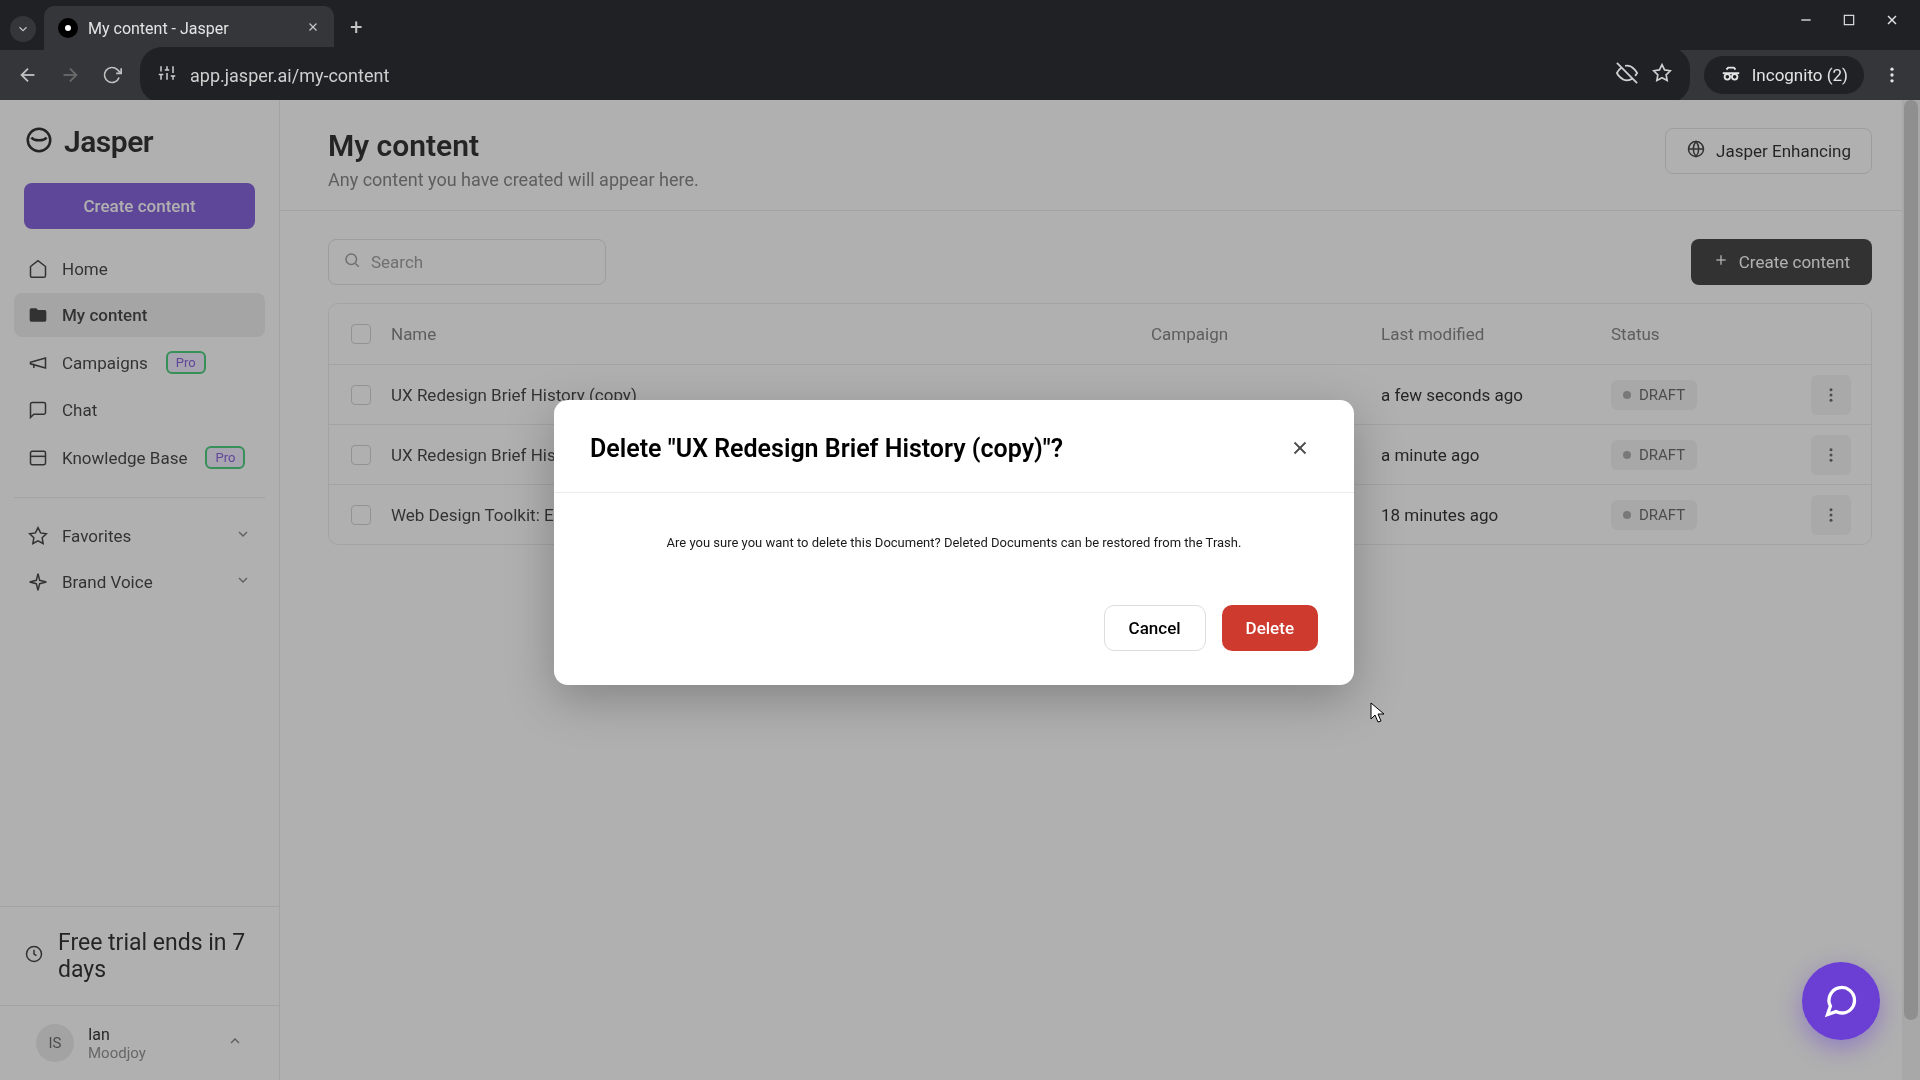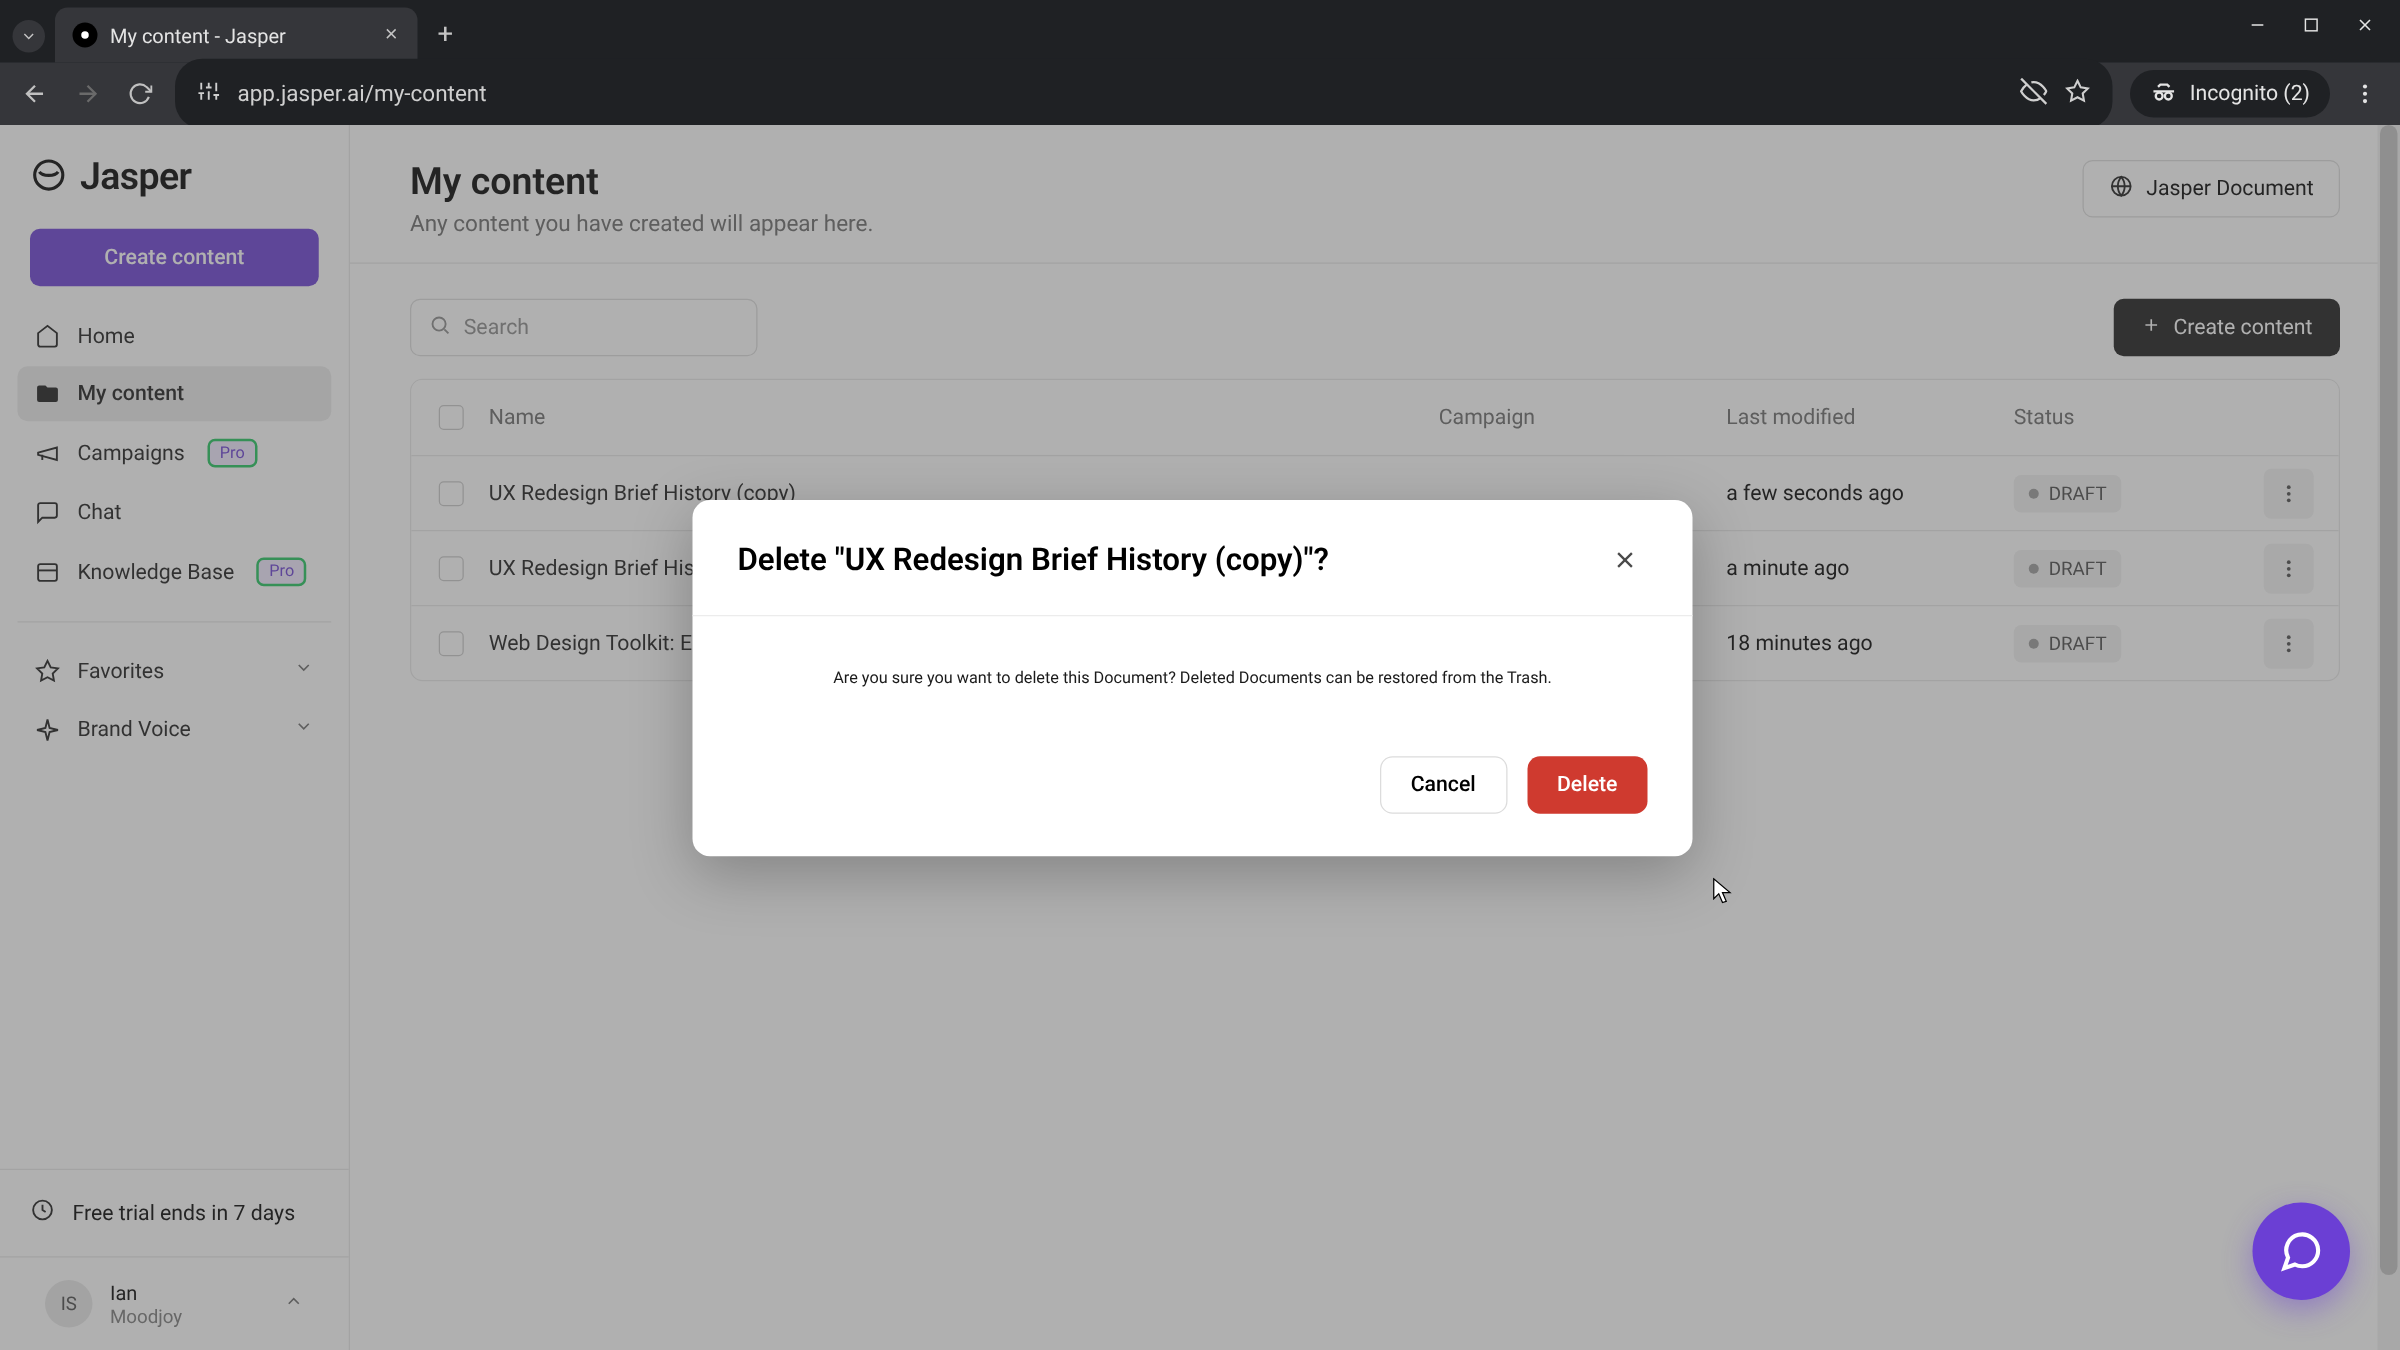--- a/index.html
+++ b/index.html
@@ -31,21 +31,21 @@
   .logo-text { font-size: 30px; font-weight: 600; letter-spacing: -0.5px; }
   .create-btn { margin: 6px 24px 18px; background: #6b3fd4; color: #fff; border: none; border-radius: 8px; height: 46px; font-size: 17px; font-weight: 500; }
   .nav-list { display: flex; flex-direction: column; padding: 0 14px; gap: 2px; }
   .nav-item { display: flex; align-items: center; gap: 14px; padding: 12px 14px; border-radius: 8px; font-size: 17px; color: #1a1a1a; }
   .nav-item.active { background: #ececec; font-weight: 500; }
   .nav-icon { width: 20px; height: 20px; display:flex; align-items:center; justify-content:center; color:#1a1a1a; }
   .pro-badge { font-size: 13px; background: #f1eaff; color: #6b3fd4; border: 2px solid #22c55e; border-radius: 6px; padding: 2px 8px; margin-left: 4px; }
   .nav-item .chev { margin-left: auto; color: #6a6a6a; }
   .nav-divider { height: 1px; background: #e8e8e8; margin: 14px 0; }
   .sidebar-spacer { flex: 1; }
-  .trial-box { border-top: 1px solid #e8e8e8; padding: 22px 24px; display:flex; align-items:center; gap: 14px; font-size: 17px; }
+  .trial-box { border-top: 1px solid #e8e8e8; padding: 22px 24px; display:flex; align-items:center; gap: 14px; font-size: 23px; }
   .user-box { border-top: 1px solid #e8e8e8; padding: 18px 36px; display:flex; align-items:center; gap: 14px; }
   .avatar { width: 38px; height: 38px; border-radius: 50%; background: #e8e8e8; display:flex; align-items:center; justify-content:center; font-size: 15px; color:#4a4a4a; }
   .user-meta { display:flex; flex-direction:column; }
   .user-name { font-size: 16px; }
   .user-org { font-size: 15px; color: #7a7a7a; }
   .user-chev { margin-left: auto; color:#6a6a6a; }
 
   .main { flex: 1; display: flex; flex-direction: column; }
   .main-header { padding: 28px 48px 20px; display:flex; align-items:flex-start; }
   .main-title { font-size: 30px; font-weight: 600; }
@@ -292,21 +292,21 @@
       <div>
         <div class="main-title">My content</div>
         <div class="main-sub">Any content you have created will appear here.</div>
       </div>
       <button class="community-btn">
         <span><svg width="20" height="20" viewBox="0 0 24 24" fill="none" stroke="#1a1a1a" stroke-width="1.8">
               <circle cx="12" cy="12" r="9"></circle>
               <line x1="3" y1="12" x2="21" y2="12"></line>
               <path d="M12 3a14 14 0 0 1 0 18 14 14 0 0 1 0-18z"></path>
             </svg></span>
-        <span>Jasper Document</span>
+        <span>Jasper Enhancing</span>
       </button>
     </div>
     <div class="main-divider"></div>
 
     <div class="toolbar">
       <div class="search-box">
         <span><svg width="18" height="18" viewBox="0 0 24 24" fill="none" stroke="#8a8a8a" stroke-width="2">
               <circle cx="11" cy="11" r="7"></circle>
               <line x1="21" y1="21" x2="16.65" y2="16.65"></line>
             </svg></span>

